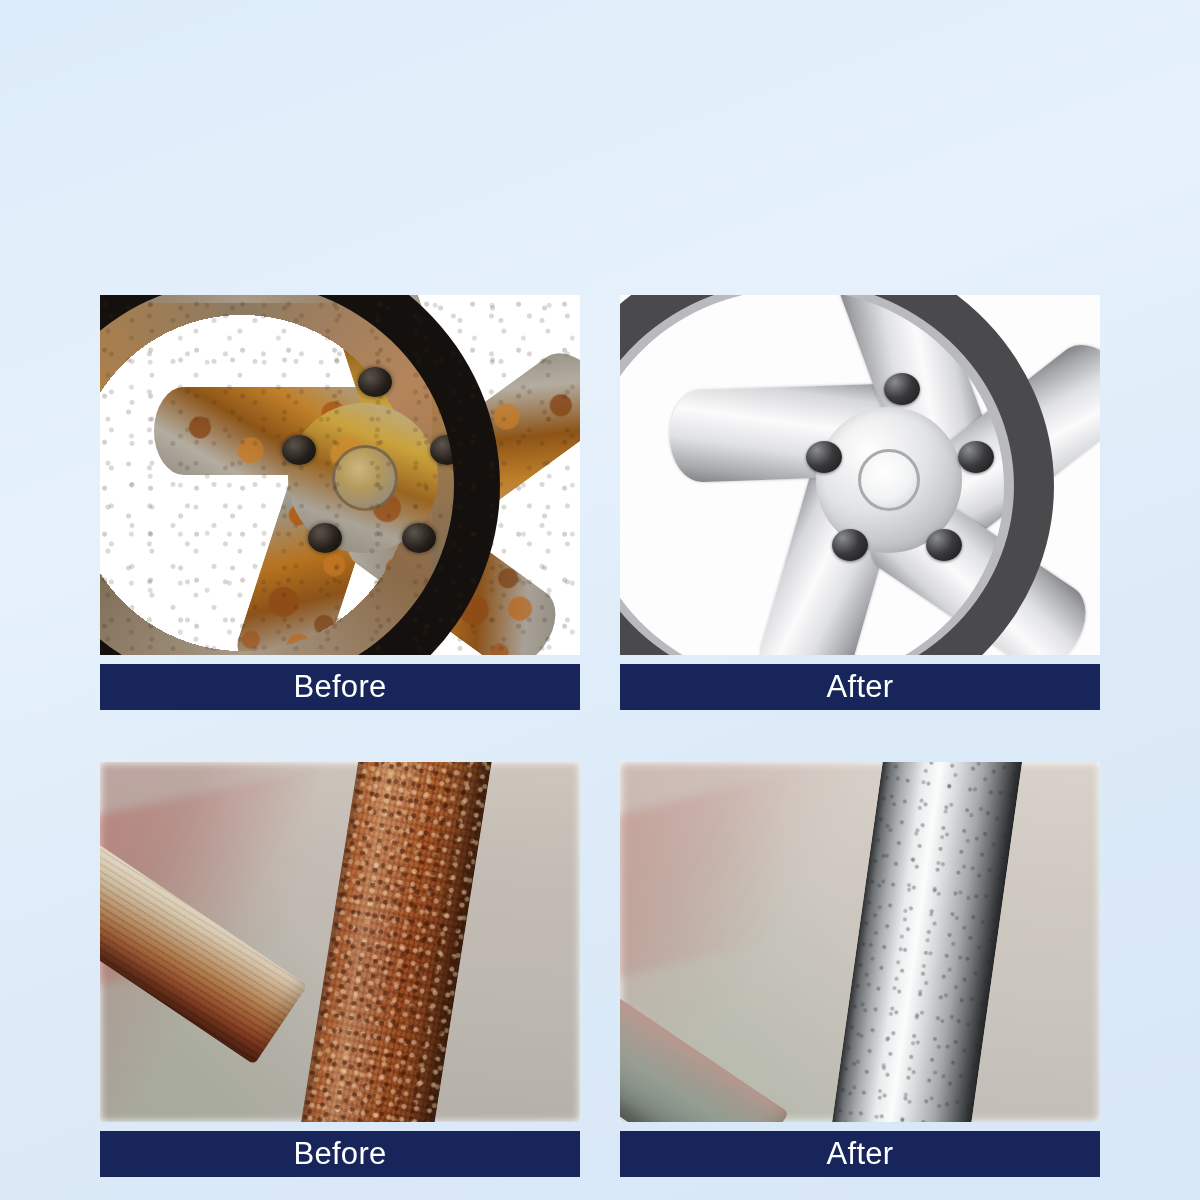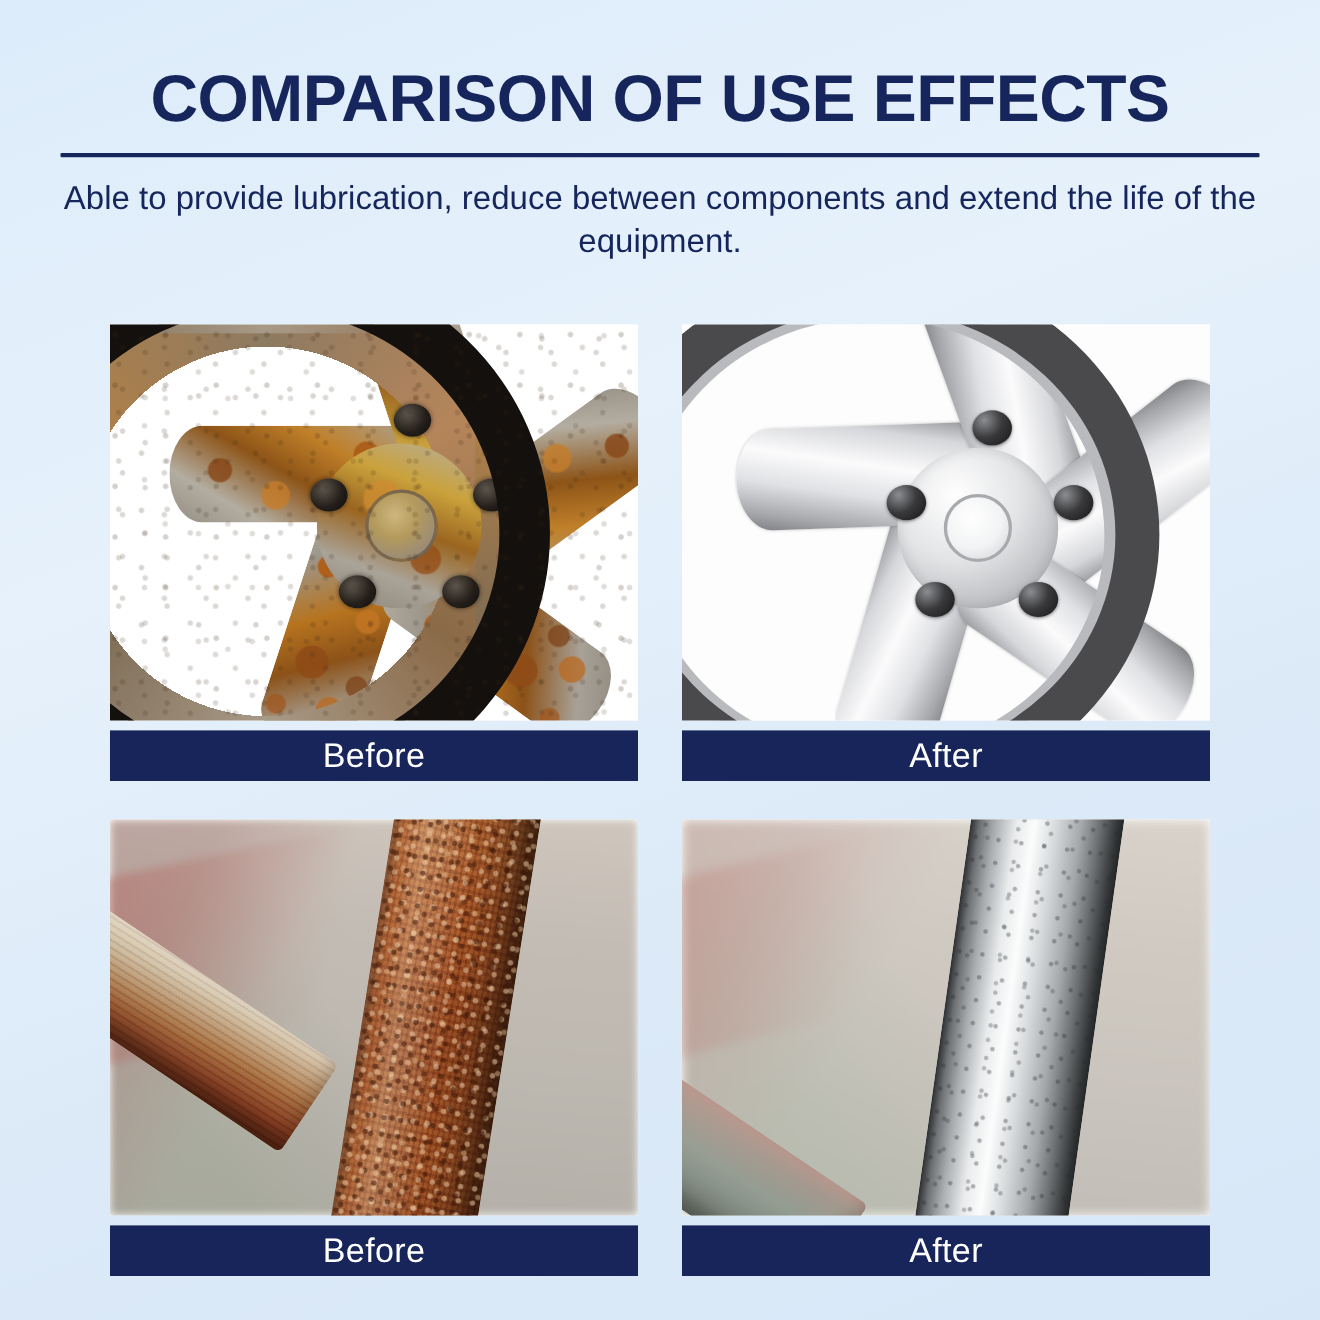--- a/index.html
+++ b/index.html
@@ -53,21 +53,21 @@
   
   .grid {
     position: absolute;
     left: 100px;
     top: 295px;
     width: 1000px;
   }
   .row {
     display: flex;
     justify-content: space-between;
-    margin-bottom: 35px;
+    margin-bottom: 52px;
   }
   .panel {
     width: 480px;
     position: relative;
   }
   .photo {
     width: 480px;
     height: 360px;
     overflow: hidden;
     position: relative;
@@ -404,25 +404,20 @@
         rgba(86,92,88,0.6) 100%),
       linear-gradient(170deg, #b9a79a 0%, #a8a096 30%, #8f9a8e 62%, #707a72 100%);
     box-shadow: inset 0 -12px 20px rgba(50,50,45,0.4);
   }
 </style>
 </head>
 <body>
 
 <div class="page">
 
-  <div class="header">
-    <h1 class="title">COMPARISON OF USE EFFECTS</h1>
-    <div class="title-rule"></div>
-    <p class="subtitle">Able to provide lubrication, reduce between components and extend the life of the equipment.</p>
-  </div>
 
   <div class="grid">
 
     <div class="row">
 
       <div class="panel">
         <div class="photo">
           <div class="wheel">
             <div class="spoke rust-a" style="transform: rotate(18deg) translateX(-44px);"></div>
             <div class="spoke rust-b" style="transform: rotate(90deg) translateX(-44px);"></div>

